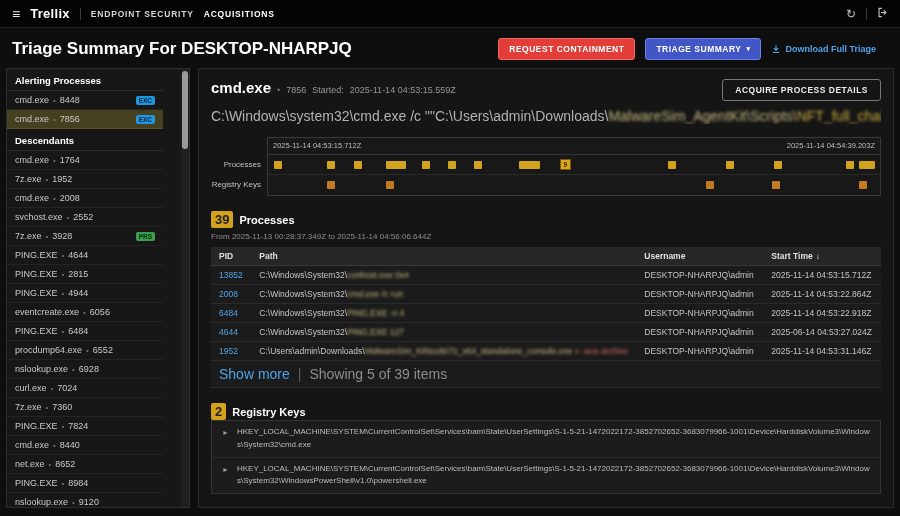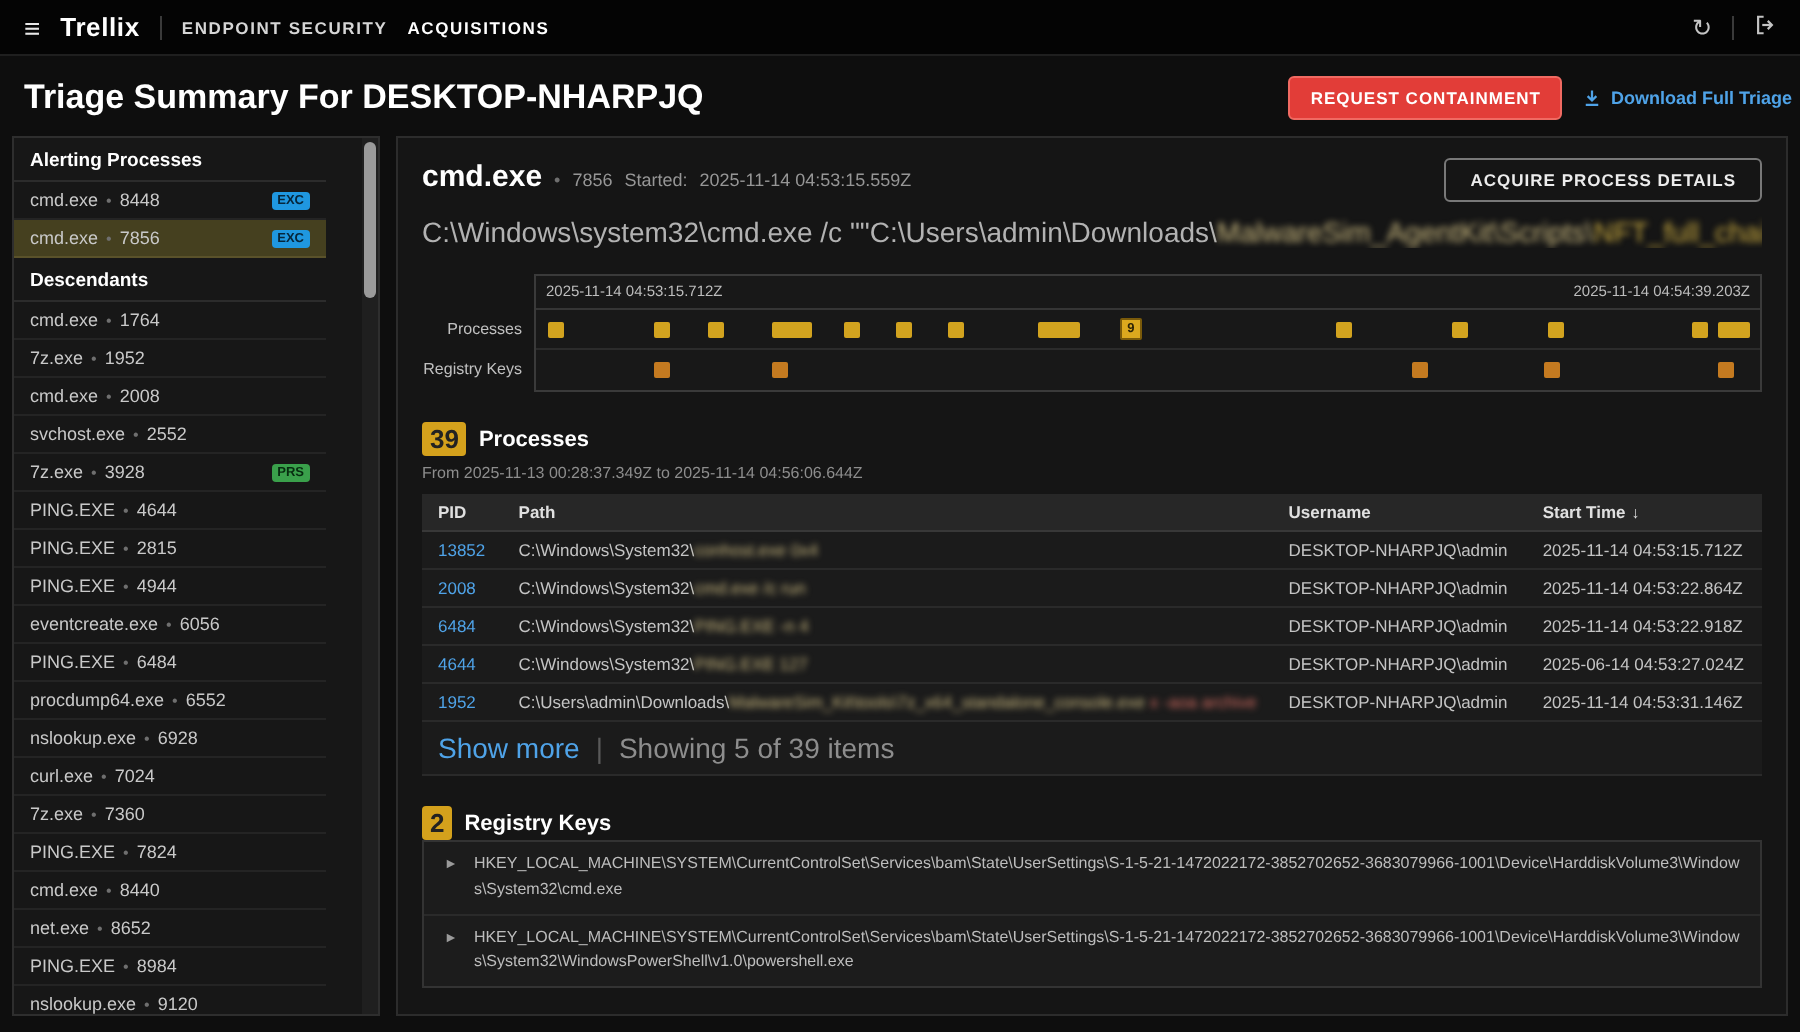--- a/index.html
+++ b/index.html
@@ -11,21 +11,21 @@
     display:flex; align-items:center; padding:0 12px; gap:10px; }
   .hamburger { color:#e8e8e8; font-size:14px; cursor:pointer; }
   .brand { color:#ffffff; font-weight:bold; font-size:13px; letter-spacing:.3px; }
   .vdiv { width:1px; height:12px; background:#3a3a3a; }
   .product { color:#d6d6d6; font-size:8.5px; letter-spacing:.8px; font-weight:bold; }
   .navtab { color:#ffffff; font-size:8.5px; letter-spacing:.8px; font-weight:bold; cursor:pointer; }
   .topbar-right { margin-left:auto; display:flex; align-items:center; gap:10px; }
   .top-icon { color:#c4c4c4; font-size:12px; cursor:pointer; line-height:1; }
 
   
-  .page-header { display:flex; align-items:center; padding:10px 4px 6px 12px; }
+  .page-header { display:flex; align-items:center; padding:10px 24px 6px 12px; }
   .page-title { color:#fff; font-size:17px; font-weight:bold; }
   .header-actions { margin-left:auto; display:flex; align-items:center; gap:10px; }
   .btn { font-size:8.5px; font-weight:bold; letter-spacing:.5px; padding:5px 10px;
     border-radius:3px; cursor:pointer; border:1px solid transparent; }
   .btn-danger { background:#e23d38; color:#fff; border-color:#f06a62; }
   .btn-primary { background:#4356c6; color:#fff; border-color:#6d83ea; display:flex; align-items:center; gap:5px; }
   .caret { font-size:7px; }
   .download-link { color:#4fa3e8; font-size:9px; font-weight:bold; display:flex; align-items:center; gap:4px; cursor:pointer; }
 
   
@@ -117,20 +117,24 @@
           <line x1="6" y1="8" x2="13" y2="8" stroke="#c4c4c4" stroke-width="1.6"></line>
         </svg>
     </span>
   </span>
 </div>
 
 <div class="page-header">
   <span class="page-title">Triage Summary For DESKTOP-NHARPJQ</span>
   <span class="header-actions">
     <button class="btn btn-danger">REQUEST CONTAINMENT</button>
+    <button class="btn btn-primary">
+      <span>TRIAGE SUMMARY</span>
+      <span class="caret">▾</span>
+    </button>
     <span class="download-link">
       <svg width="10" height="10" viewBox="0 0 16 16">
           <path d="M8 2 V10 M4.5 6.5 L8 10 L11.5 6.5" stroke="#4fa3e8" fill="none" stroke-width="1.8"></path>
           <line x1="3" y1="13.5" x2="13" y2="13.5" stroke="#4fa3e8" stroke-width="1.8"></line>
         </svg>
       <span>Download Full Triage</span>
     </span>
   </span>
 </div>
 

